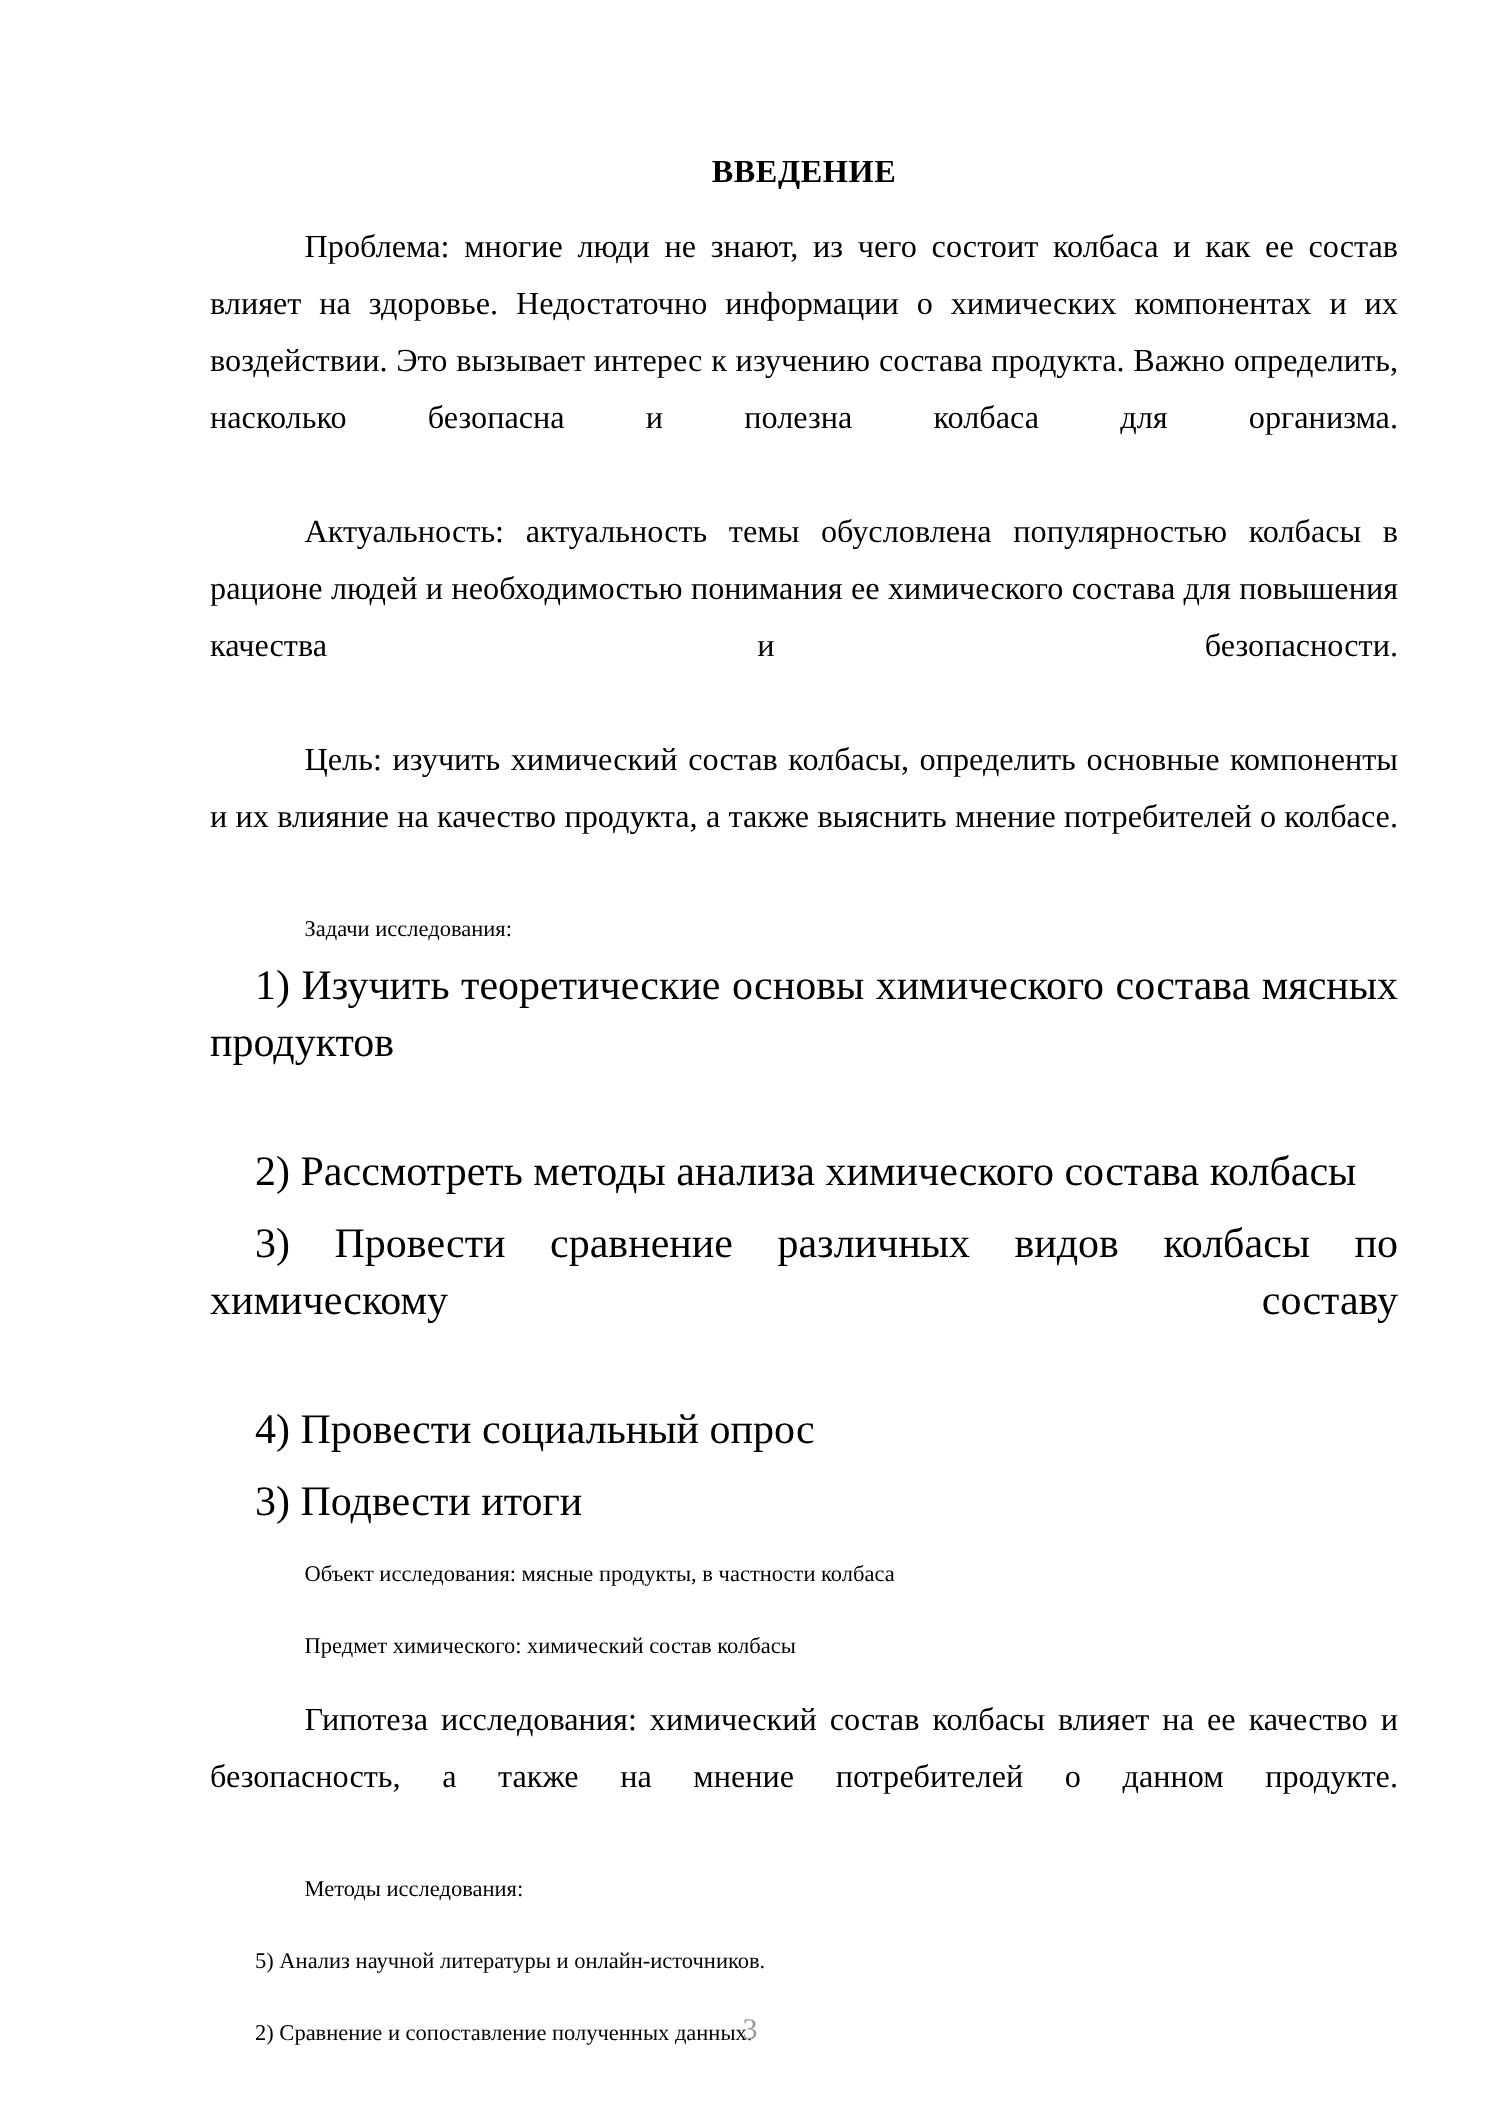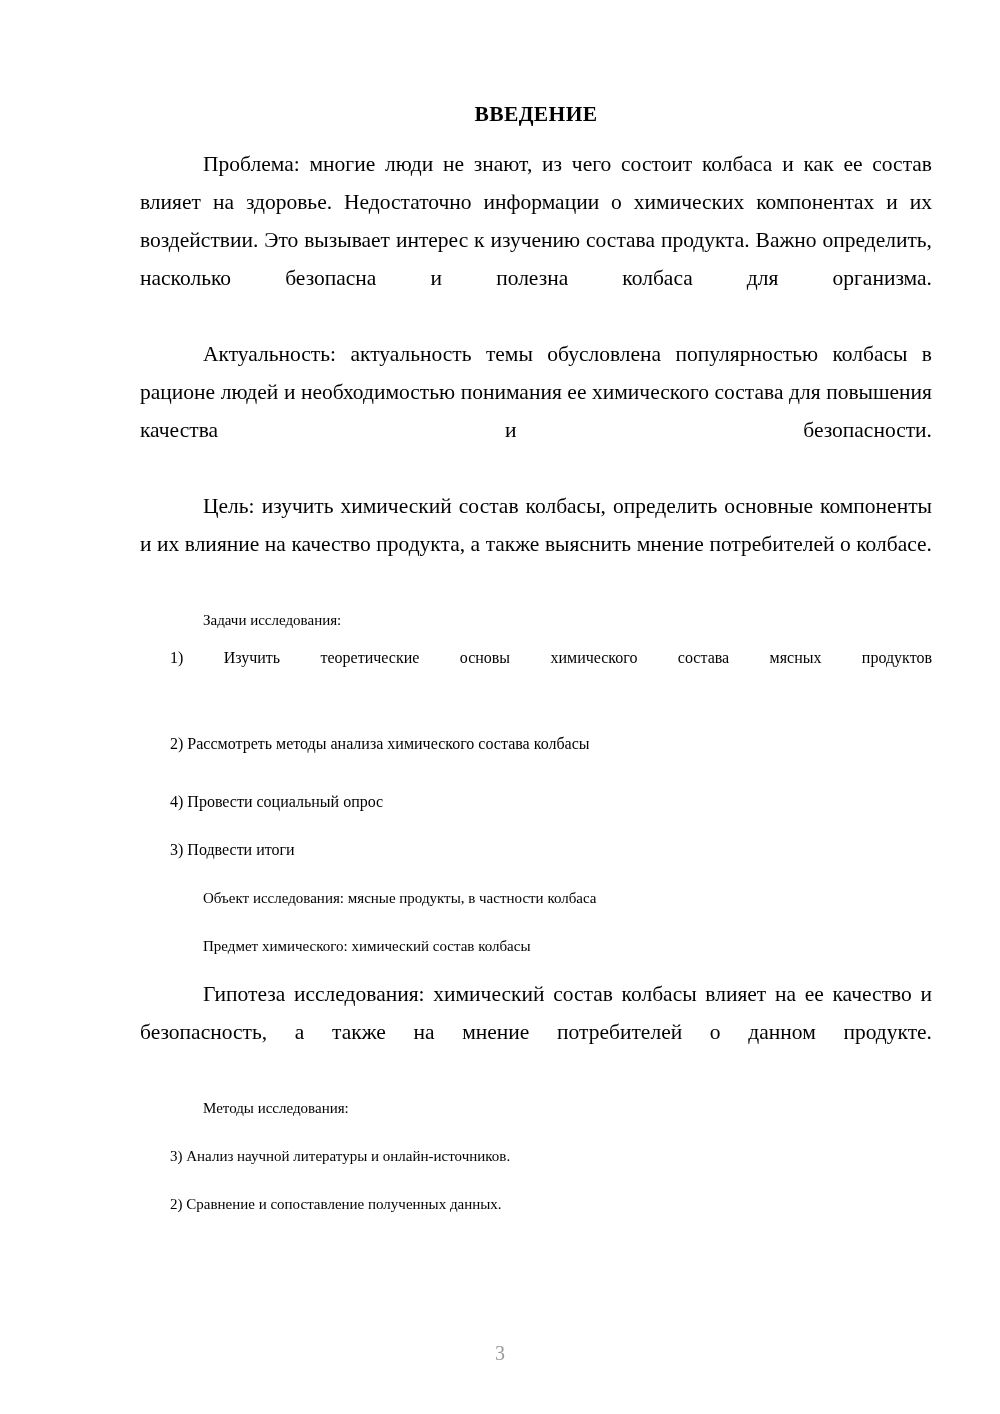--- a/index.html
+++ b/index.html
@@ -57,21 +57,21 @@
 
   
   .para::after {
     content: "";
     display: inline-block;
     width: 100%;
   }
 
   
   .item {
-    font-size: 16px;
+    font-size: 28px;
     line-height: 38px;
     text-align: justify;
     text-justify: inter-word;
     margin: 0;
     text-indent: 30px;
   }
   .item::after {
     content: "";
     display: inline-block;
     width: 100%;
@@ -120,20 +120,21 @@
     <p class="line">Задачи исследования:</p>
 
     <p class="item">1) Изучить теоретические основы химического состава мясных продуктов</p>
 
     <div class="spacer-xs"></div>
 
     <p class="item no-stretch">2) Рассмотреть методы анализа химического состава колбасы</p>
 
     <div class="spacer-xs"></div>
 
+    <p class="item">3) Провести сравнение различных видов колбасы по химическому составу</p>
 
     <div class="spacer-xs"></div>
 
     <p class="item no-stretch">4) Провести социальный опрос</p>
 
     <div class="spacer-xs"></div>
 
     <p class="item no-stretch">3) Подвести итоги</p>
 
     <div class="spacer-xs"></div>
@@ -145,21 +146,21 @@
     <p class="line">Предмет химического: химический состав колбасы</p>
 
     <div class="spacer-xs"></div>
 
     <p class="para">Гипотеза исследования: химический состав колбасы влияет на ее качество и безопасность, а также на мнение потребителей о данном продукте.</p>
 
     <p class="line">Методы исследования:</p>
 
     <div class="spacer-xs"></div>
 
-    <p class="line item-indent">3) Анализ научной литературы и онлайн-источников.</p>
+    <p class="line item-indent">5) Анализ научной литературы и онлайн-источников.</p>
 
     <div class="spacer-xs"></div>
 
     <p class="line item-indent">2) Сравнение и сопоставление полученных данных.</p>
 
     <div class="spacer-xs"></div>
 
 
   </div>
 

